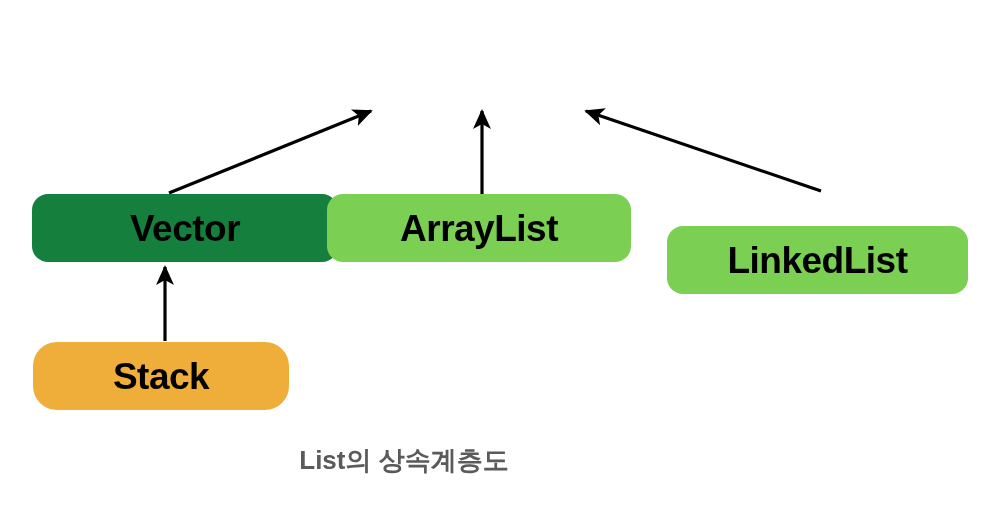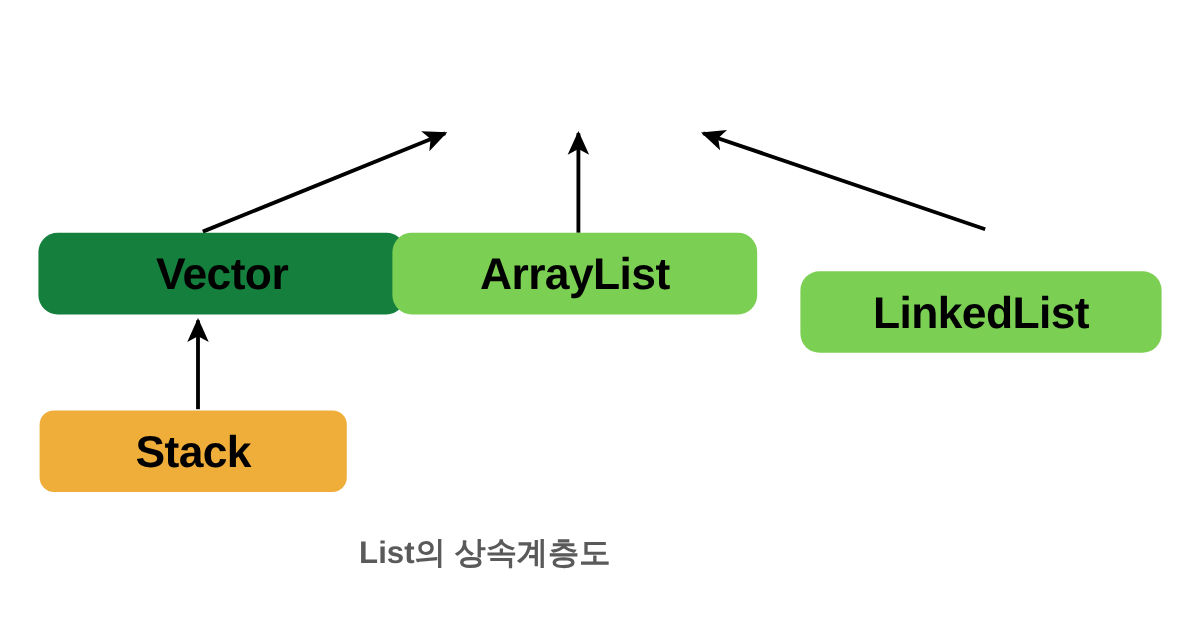--- a/index.html
+++ b/index.html
@@ -69,21 +69,21 @@
     border-radius: 16px;
     font-size: 37px;
     margin-top: 32px;
   }
   .node-stack {
     left: 33px;
     top: 342px;
     width: 256px;
     height: 68px;
     background: #efae3a;
-    border-radius: 12px;
+    border-radius: 24px;
     font-size: 37px;
   }
   #arrow-layer {
     position: absolute;
     left: 0;
     top: 0;
     width: 992px;
     height: 520px;
     pointer-events: none;
   }

